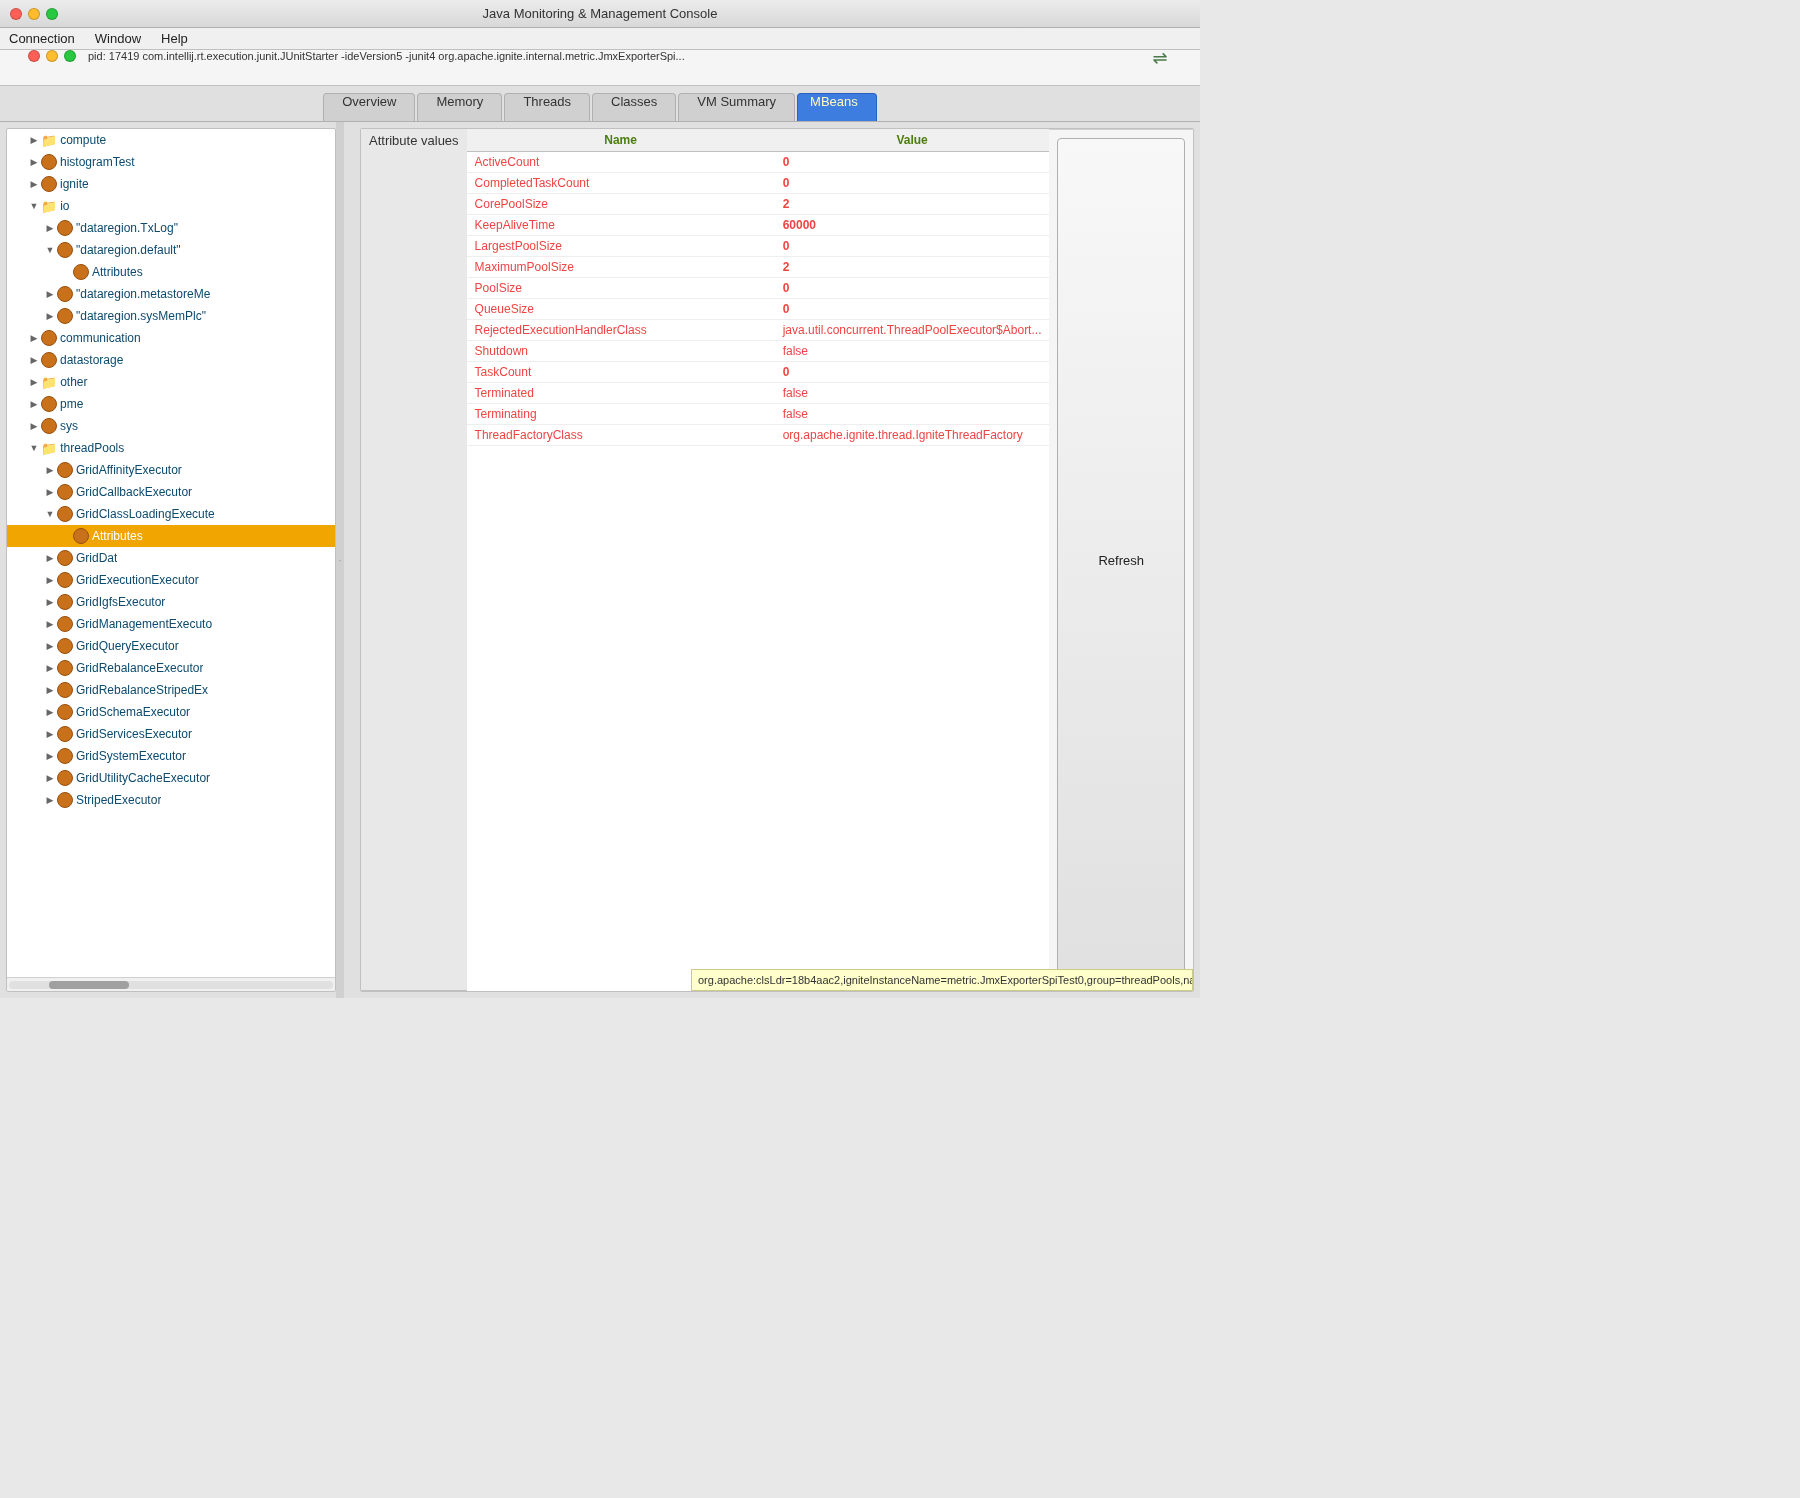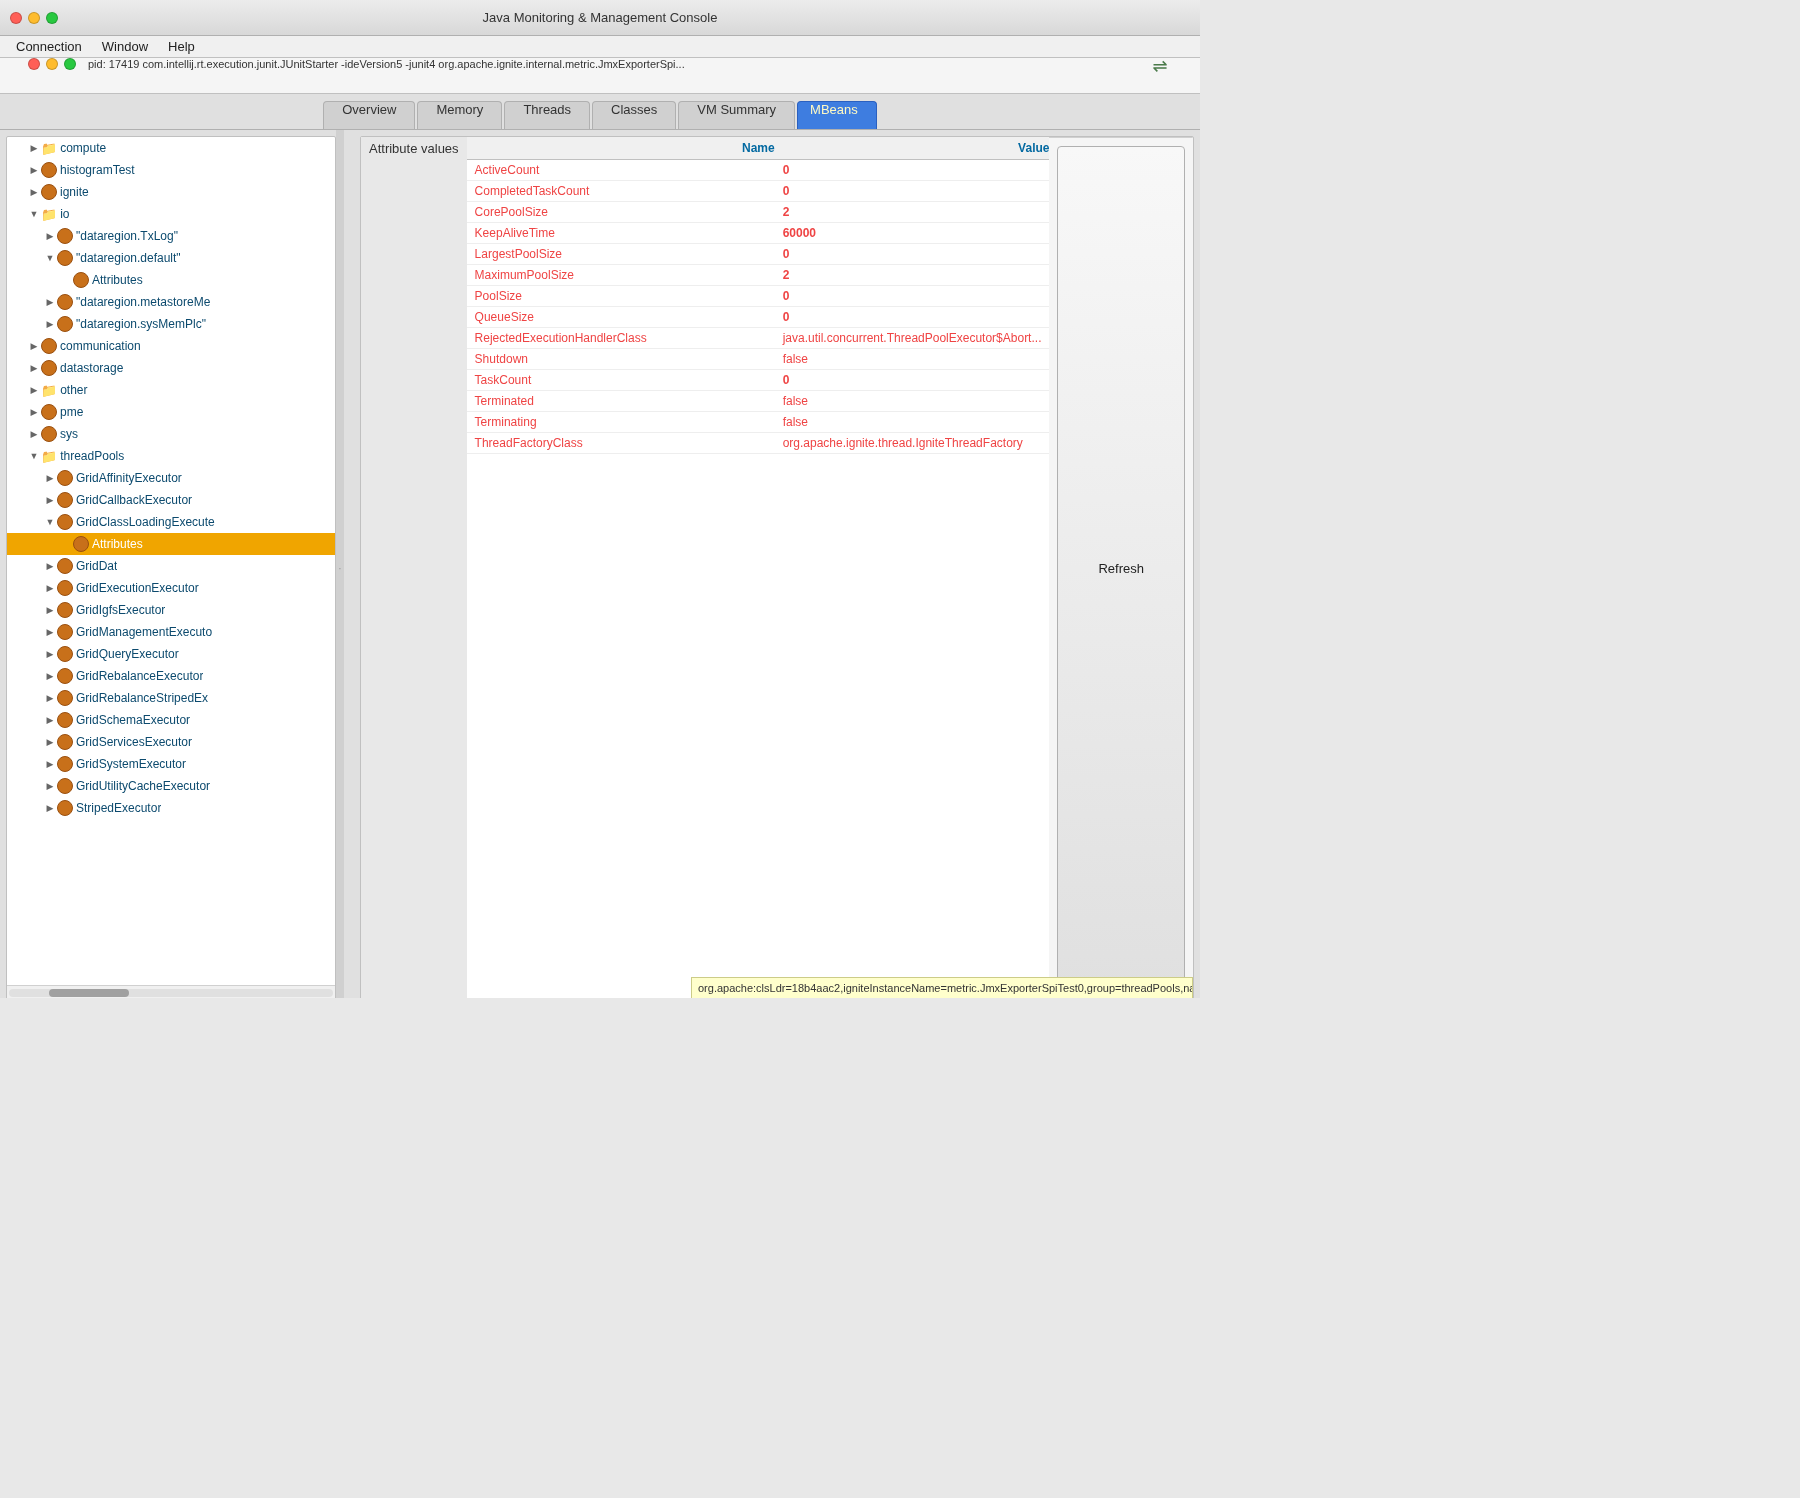--- a/index.html
+++ b/index.html
@@ -7,21 +7,21 @@
       font-family: -apple-system, BlinkMacSystemFont, "Helvetica Neue", Arial, sans-serif;
       font-size: 13px;
       background: #e8e8e8;
       width: 1200px;
       height: 998px;
       overflow: hidden;
     }
 
     
     .title-bar {
-      height: 36px;
+      height: 28px;
       background: linear-gradient(to bottom, #ececec, #d8d8d8);
       display: flex;
       align-items: center;
       justify-content: center;
       border-bottom: 1px solid #b0b0b0;
       position: relative;
       text-align: right;
     }
     .title-bar-title {
       font-size: 13px;
@@ -45,21 +45,21 @@
     .tl-yellow { background: #febc2e; }
     .tl-green { background: #28c840; }
 
     
     .menu-bar {
       height: 22px;
       background: #f0f0f0;
       border-bottom: 1px solid #c0c0c0;
       display: flex;
       align-items: center;
-      padding: 0 8px;
+      padding: 0 1px;
       gap: 4px;
     }
     .menu-item {
       padding: 2px 8px;
       font-size: 13px;
       color: #222;
       cursor: default;
       border-radius: 3px;
     }
 
@@ -276,22 +276,22 @@
     .attr-table-wrap {
       flex: 1;
       overflow-y: auto;
     }
     .attr-table th {
       background: #f0f0f0;
       border-bottom: 1px solid #c0c0c0;
       padding: 4px 0;
       font-weight: 600;
       font-size: 12px;
-      text-align: right;
-      color: #0369a1;
+      text-align: center;
+      color: #4d7c0f;
     }
     .attr-table td {
       padding: 3px 8px;
       font-size: 12px;
       color: #ef4444;
       border-bottom: 1px solid #eeeeee;
       vertical-align: middle;
     }
     .attr-table .col-name { width: 340px; }
     .attr-table .col-value { font-weight: bold; }

